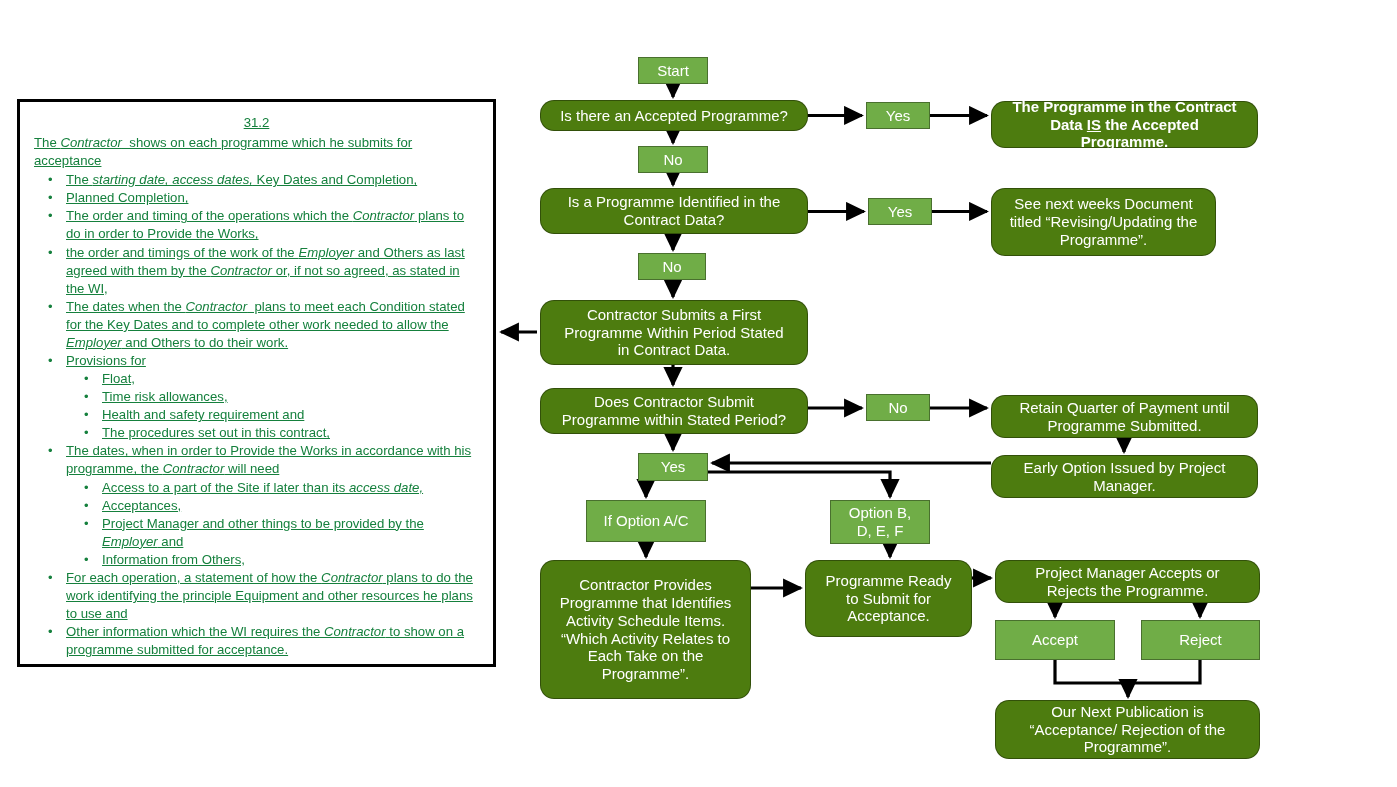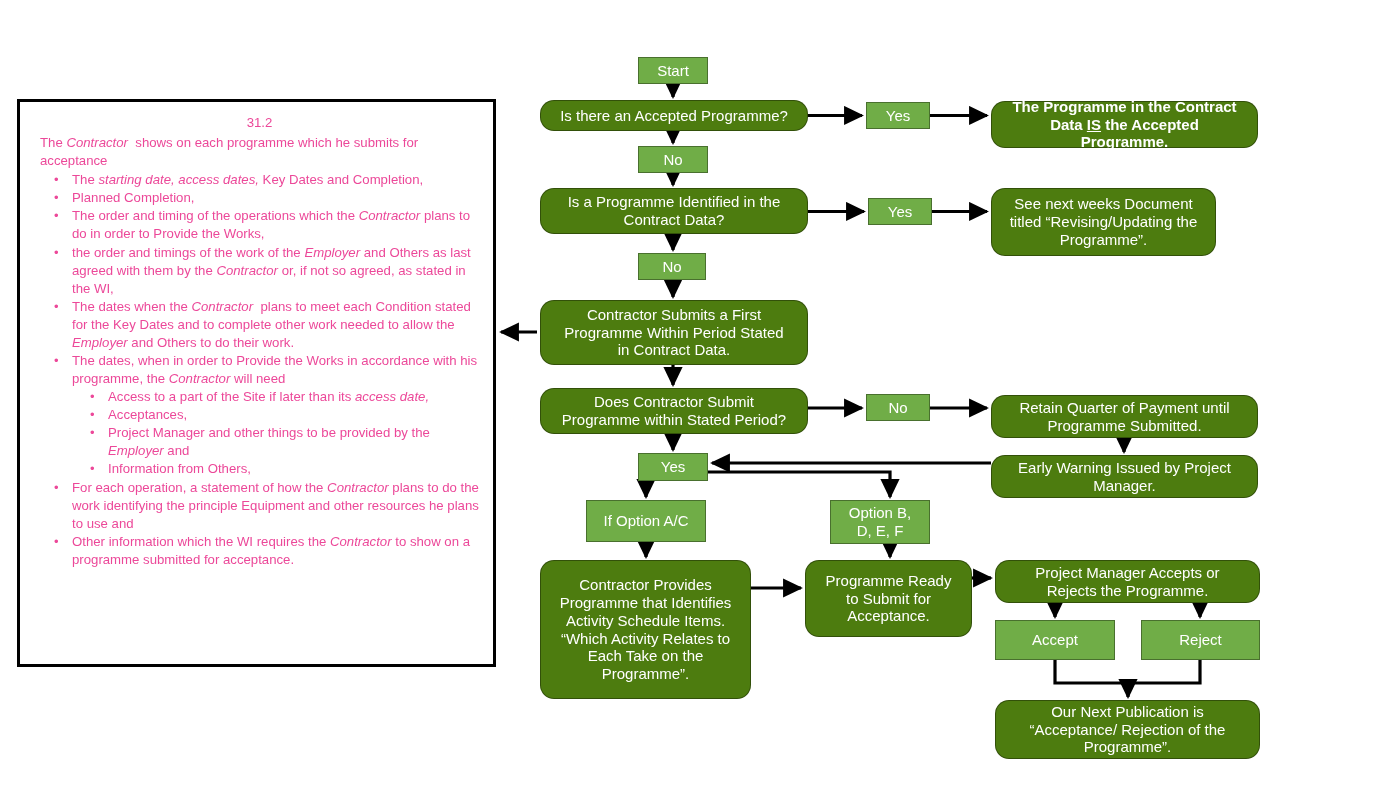--- a/index.html
+++ b/index.html
@@ -23,24 +23,25 @@
   
   #clause-panel {
     position: absolute;
     left: 17px;
     top: 99px;
     width: 479px;
     height: 568px;
     border: 3px solid #000000;
     background: #ffffff;
     box-sizing: border-box;
-    padding: 12px 14px 10px 20px;
+    padding: 12px 14px 10px 14px;
     font-size: 13.2px;
     line-height: 1.37;
-    color: #ec4899;
+    color: #15803d;
+    text-decoration: underline;
   }
   #clause-number {
     text-align: center;
     margin: 0 0 2px 0;
     font-size: 13.2px;
     font-weight: normal;
   }
   #clause-intro {
     margin: 0 0 1px 0;
   }
@@ -170,20 +171,28 @@
   <div id="clause-number">31.2</div>
   <div id="clause-intro">
     The <em>Contractor</em>&nbsp; shows on each programme which he submits for acceptance
   </div>
   <ul class="clause-list">
     <li>The <em>starting date, access dates,</em> Key Dates and Completion,</li>
     <li>Planned Completion,</li>
     <li>The order and timing of the operations which the <em>Contractor</em> plans to do in order to Provide the Works,</li>
     <li>the order and timings of the work of the <em>Employer</em> and Others as last agreed with them by the <em>Contractor</em> or, if not so agreed, as stated in the WI,</li>
     <li>The dates when the <em>Contractor</em>&nbsp; plans to meet each Condition stated for the Key Dates and to complete other work needed to allow the <em>Employer</em> and Others to do their work.</li>
+    <li>Provisions for
+      <ul class="sub-list">
+        <li>Float,</li>
+        <li>Time risk allowances,</li>
+        <li>Health and safety requirement and</li>
+        <li>The procedures set out in this contract,</li>
+      </ul>
+    </li>
     <li>The dates, when in order to Provide the Works in accordance with his programme, the <em>Contractor</em> will need
       <ul class="sub-list">
         <li>Access to a part of the Site if later than its <em>access date,</em></li>
         <li>Acceptances,</li>
         <li>Project Manager and other things to be provided by the <em>Employer</em> and</li>
         <li>Information from Others,</li>
       </ul>
     </li>
     <li>For each operation, a statement of how the <em>Contractor</em> plans to do the work identifying the principle Equipment and other resources he plans to use and</li>
     <li>Other information which the WI requires the <em>Contractor</em> to show on a programme submitted for acceptance.</li>
@@ -236,21 +245,21 @@
 
 <div class="node green" style="left:866px;top:394px;width:64px;height:27px;">
   <span class="txt">No</span>
 </div>
 
 <div class="node blue" style="left:991px;top:395px;width:267px;height:43px;">
   <span class="txt">Retain Quarter of Payment until Programme Submitted.</span>
 </div>
 
 <div class="node blue" style="left:991px;top:455px;width:267px;height:43px;">
-  <span class="txt">Early Warning Issued by Project Manager.</span>
+  <span class="txt">Early Option Issued by Project Manager.</span>
 </div>
 
 <div class="node green" style="left:638px;top:453px;width:70px;height:28px;">
   <span class="txt">Yes</span>
 </div>
 
 <div class="node green" style="left:586px;top:500px;width:120px;height:42px;">
   <span class="txt">If Option A/C</span>
 </div>
 

